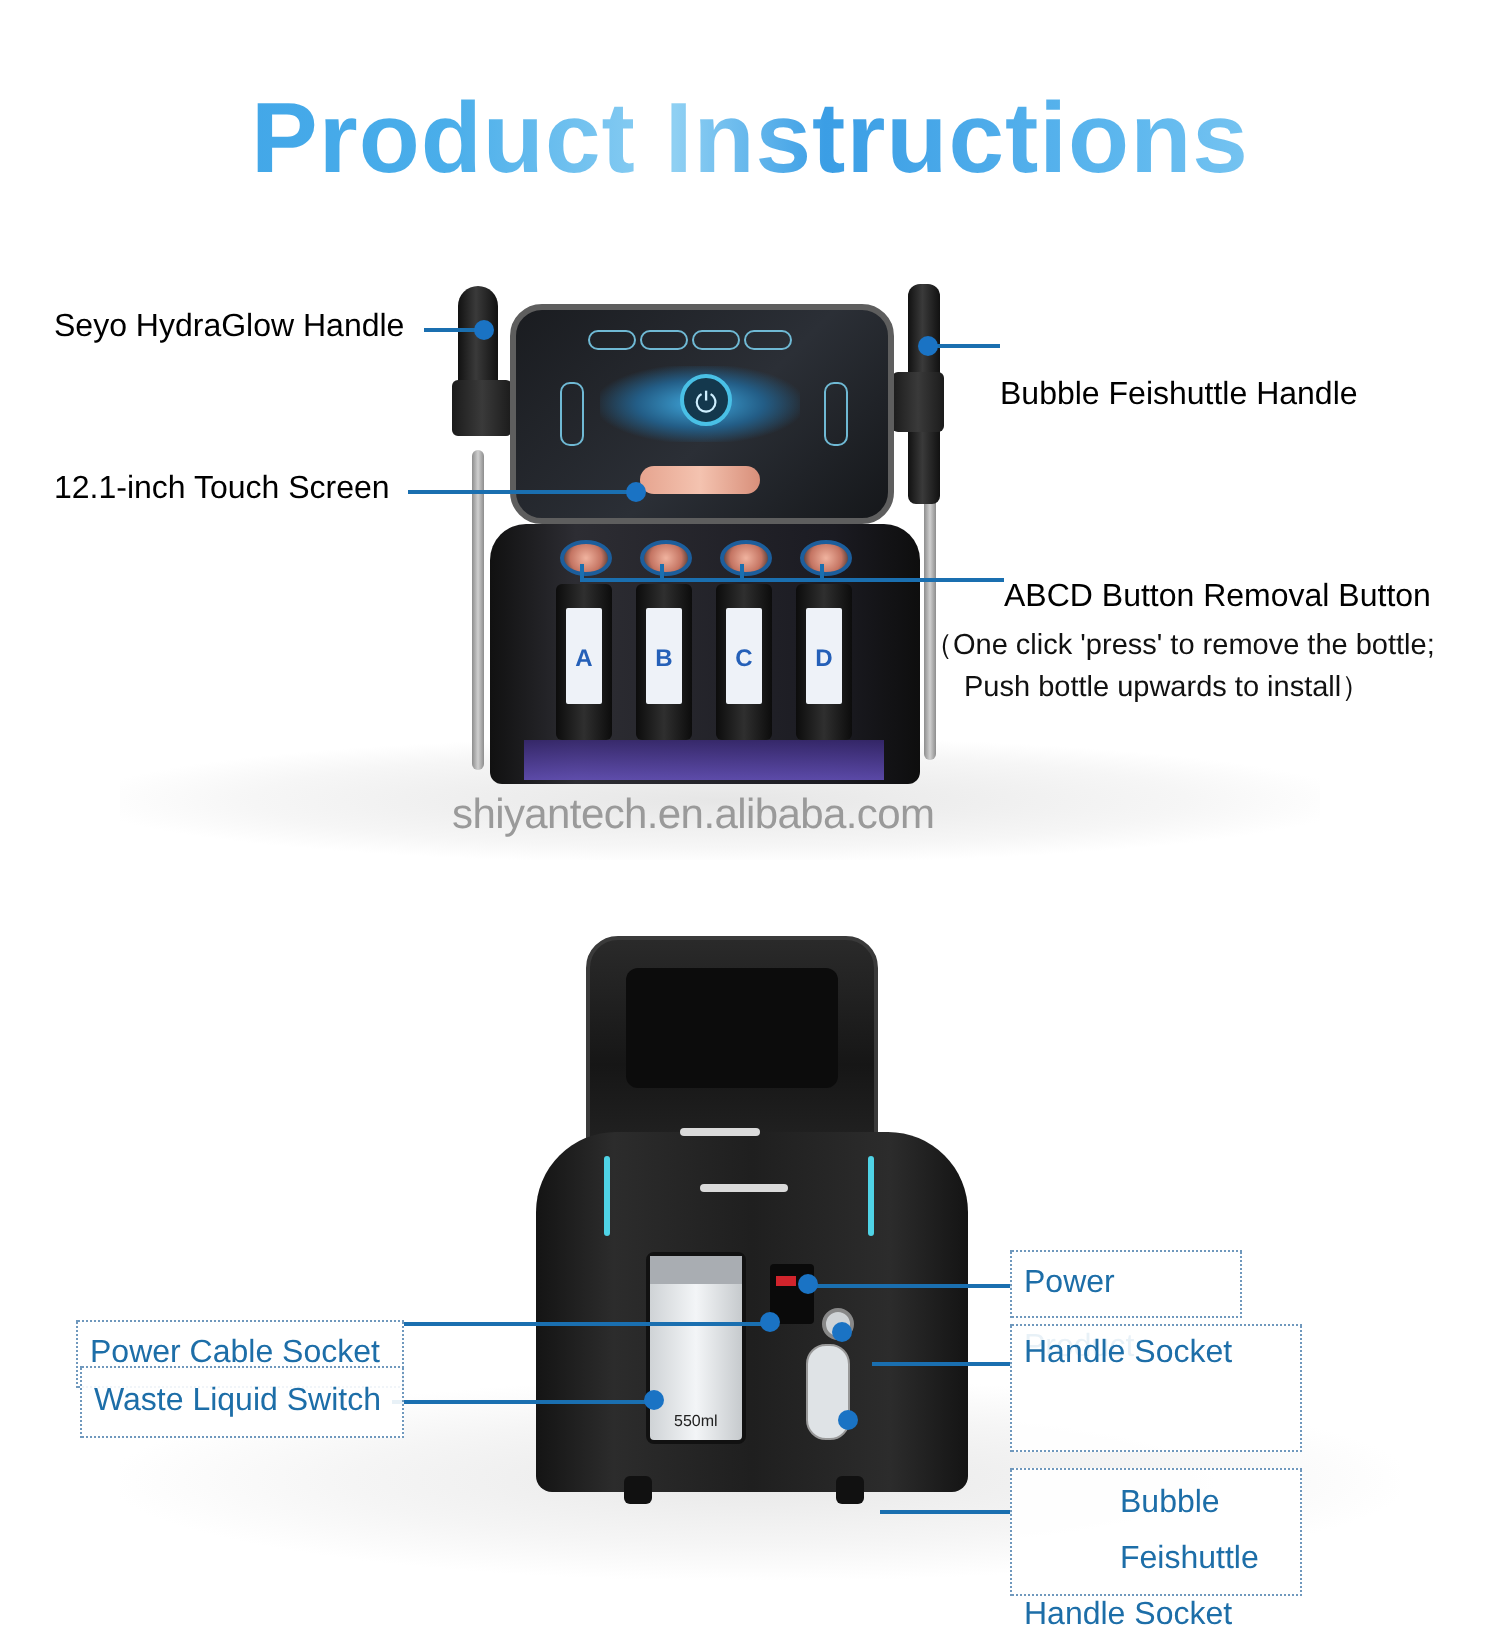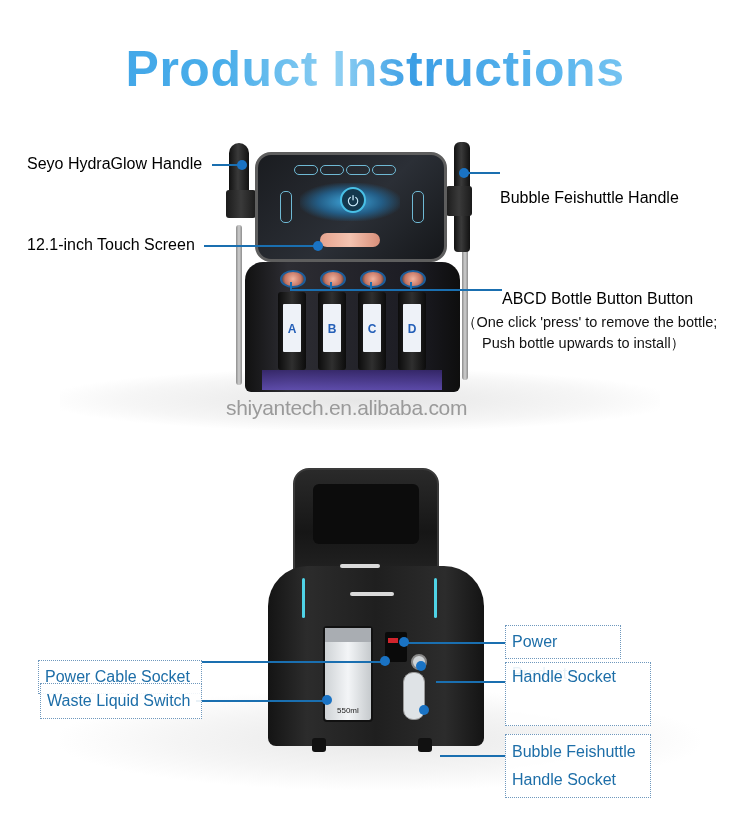--- a/index.html
+++ b/index.html
@@ -137,21 +137,21 @@
   <div class="dot" style="left:459px;top:168px;"></div>
   <div class="line" style="left:290px;top:289px;width:212px;"></div>
   <div class="vline" style="left:290px;top:282px;height:8px;"></div>
   <div class="vline" style="left:330px;top:282px;height:8px;"></div>
   <div class="vline" style="left:370px;top:282px;height:8px;"></div>
   <div class="vline" style="left:410px;top:282px;height:8px;"></div>
 
   <div class="label" style="left:27px;top:155px;">Seyo HydraGlow Handle</div>
   <div class="label" style="left:27px;top:236px;text-align:center;">12.1-inch Touch Screen</div>
   <div class="label" style="left:500px;top:163px;margin-top:26px;">Bubble Feishuttle Handle</div>
-  <div class="label" style="left:502px;top:290px;">ABCD Bottle Button Button</div>
+  <div class="label" style="left:502px;top:290px;">ABCD Button Removal Button</div>
   <div class="note" style="left:462px;top:313px;">（One click 'press' to remove the bottle;</div>
   <div class="note" style="left:482px;top:334px;">Push bottle upwards to install）</div>
 </div>
 
 <div>
   <div class="shadow2"></div>
   <div class="lid">
     <div class="lid-inner"></div>
   </div>
   <div class="body2"></div>
@@ -183,16 +183,16 @@
   <div class="line" style="left:440px;top:755px;width:66px;"></div>
   <div class="dot" style="left:419px;top:705px;"></div>
 
   <div class="box" style="left:38px;top:660px;width:164px;height:34px;line-height:32px;">Power Cable Socket</div>
   <div class="box" style="left:40px;top:683px;width:162px;height:36px;line-height:34px;">Waste Liquid Switch</div>
   <div class="box" style="left:505px;top:625px;width:116px;height:34px;line-height:32px;">Power Product</div>
   <div class="box" style="left:505px;top:662px;width:146px;height:64px;">
     <div>Handle Socket</div>
   </div>
   <div class="box" style="left:505px;top:734px;width:146px;height:64px;">
-    <div style="margin-top:3px;">Bubble Feishuttle</div>
+    <div style="margin-top:3px;margin-left:48px;">Bubble Feishuttle</div>
     <div>Handle Socket</div>
   </div>
 </div>
 
 </body></html>

